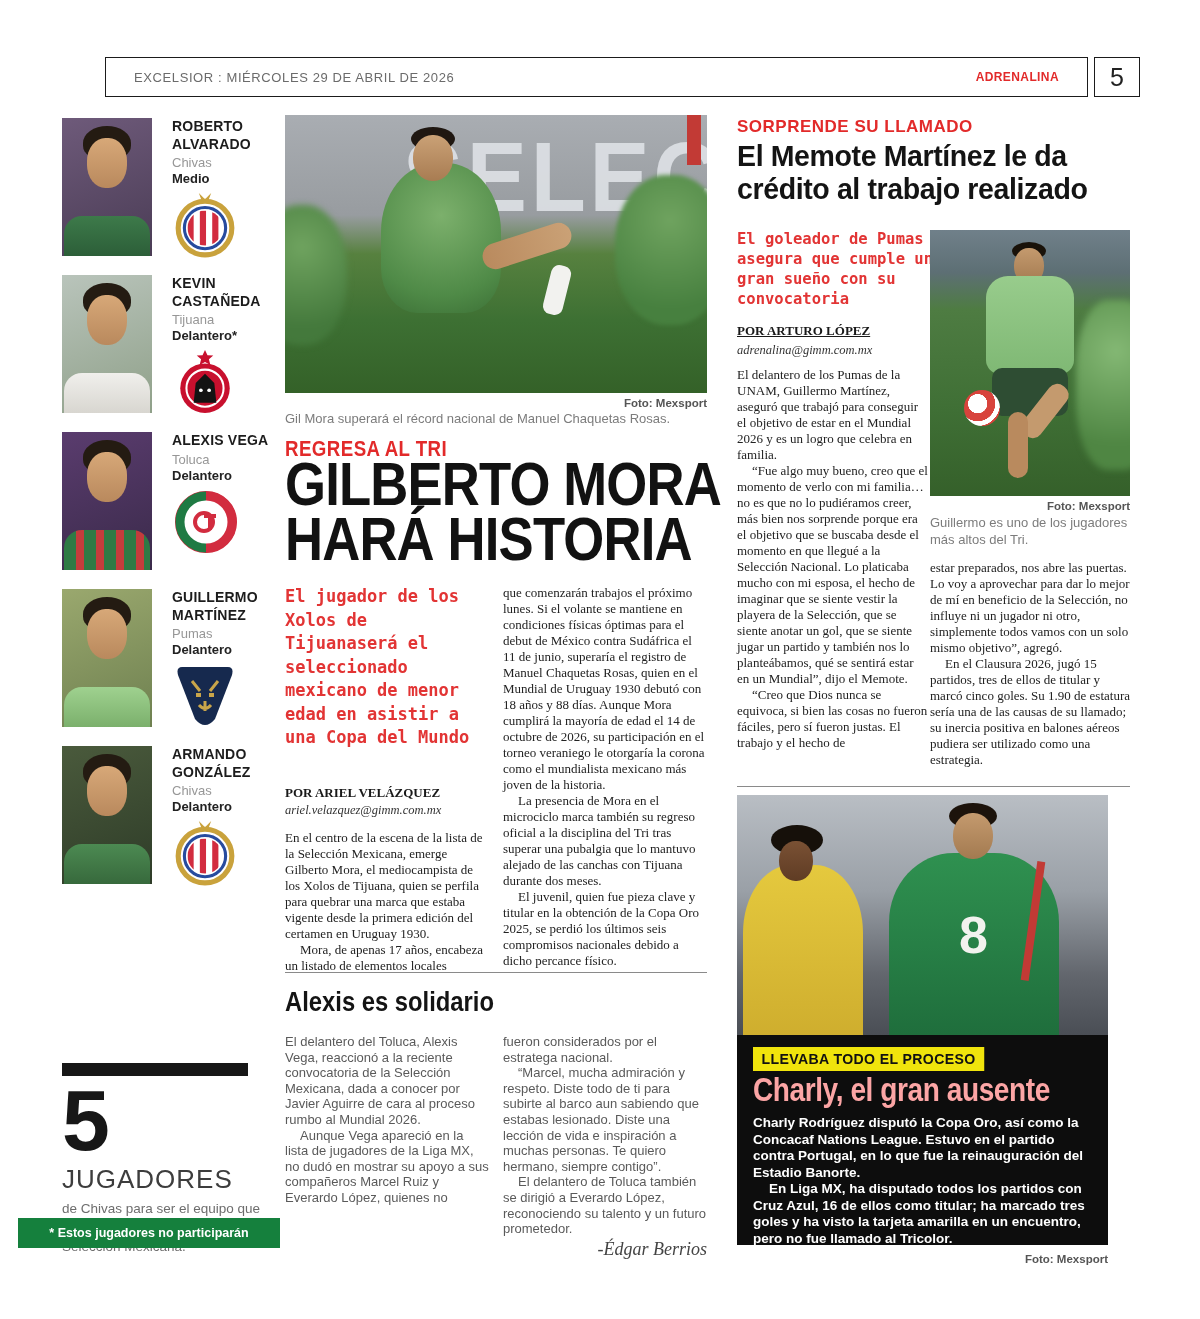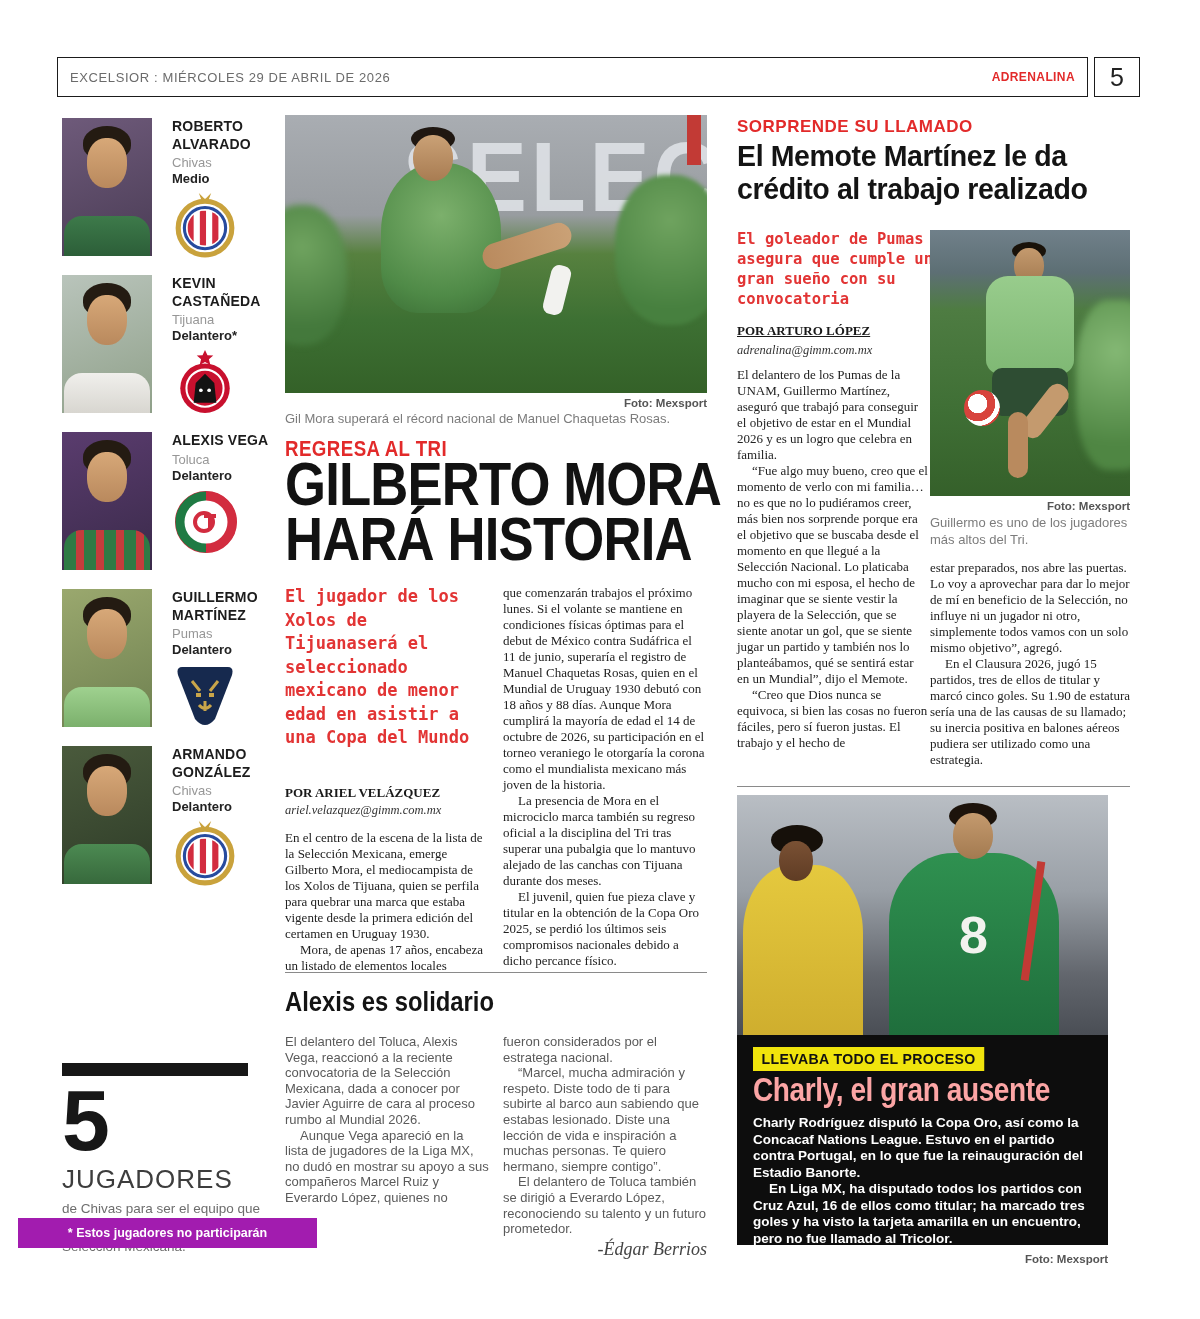--- a/index.html
+++ b/index.html
@@ -1,21 +1,21 @@
 <!DOCTYPE html>
 <html><head>
 <meta charset="utf-8">
 <style>
   * { margin:0; padding:0; box-sizing:border-box; }
   body { background:#ffffff; font-family:"Liberation Sans", sans-serif; }
   #page { position:relative; width:1200px; height:1319px; background:#fff; overflow:hidden; }
 
   
   .hdr { position:absolute; left:57px; top:57px; width:1083px; height:40px; display:flex; }
-  .hdr-main { flex:1; border:1px solid #1b1b1b; display:flex; align-items:center; justify-content:space-between; padding:0 12px; }
+  .hdr-main { flex:1; border:1px solid #1b1b1b; display:flex; align-items:center; justify-content:space-between; padding:0 28px;margin-left:48px; }
   .hdr-date { font-size:13px; color:#6b6b6b; letter-spacing:.6px; }
   .hdr-section { font-size:12px; font-weight:800; color:#e22a2a; letter-spacing:.4px; }
   .hdr-page { width:46px; margin-left:6px; border:1px solid #1b1b1b; display:flex; align-items:center; justify-content:center; font-size:25px; color:#222; }
 
   
   .sidebar { position:absolute; left:62px; top:118px; width:214px; }
   .player { height:157px; display:flex; }
   .hs { width:90px; height:138px; position:relative; overflow:hidden; flex:none; }
   .hs .hair { position:absolute; left:21px; top:8px; width:48px; height:34px; border-radius:50% 50% 42% 42%; background:#241b12; }
   .hs .face { position:absolute; left:25px; top:20px; width:40px; height:50px; border-radius:46%; background:linear-gradient(180deg,#d7a878,#b9895d); }
@@ -31,21 +31,21 @@
   .pteam { font-size:13px; color:#979797; margin-top:2px; }
   .ppos  { font-size:13px; font-weight:700; color:#222; margin-top:1px; }
   .plogo { margin-top:6px; margin-left:2px; }
 
   
   .stat { position:absolute; left:62px; top:1063px; width:212px; }
   .stat-bar { width:186px; height:13px; background:#171717; }
   .stat-num { font-size:86px; line-height:.95; font-weight:900; color:#171717; margin-top:4px; letter-spacing:-4px; }
   .stat-label { font-size:26px; color:#3d3d3d; letter-spacing:1px; margin-top:2px; }
   .stat-desc { font-size:13.5px; color:#6d6d6d; line-height:1.42; margin-top:4px; width:200px; }
-  .foot-ribbon { position:absolute; left:18px; top:1218px; width:299px; height:30px; background:#a21caf; color:#fff;
+  .foot-ribbon { position:absolute; left:18px; top:1218px; width:262px; height:30px; background:#15803d; color:#fff;
                  font-size:12.5px; font-weight:700; display:flex; align-items:center; justify-content:center; }
 
   
   .credit { font-size:11.5px; font-weight:700; color:#555; text-align:right; }
   .caption { font-size:13px; color:#7c7c7c; }
   .kicker { color:#e22a2a; font-weight:900; letter-spacing:.5px; }
   .deck { font-family:"DejaVu Sans Mono", monospace; font-weight:700; color:#e23434; }
   .byline { font-family:"Liberation Serif", serif; font-weight:700; font-size:13px; color:#191919; }
   .bymail { font-family:"Liberation Serif", serif; font-style:italic; font-size:12.5px; color:#333; margin-top:2px; }
   .serifcol p { font-family:"Liberation Serif", serif; font-size:13px; line-height:16px; color:#222; }

